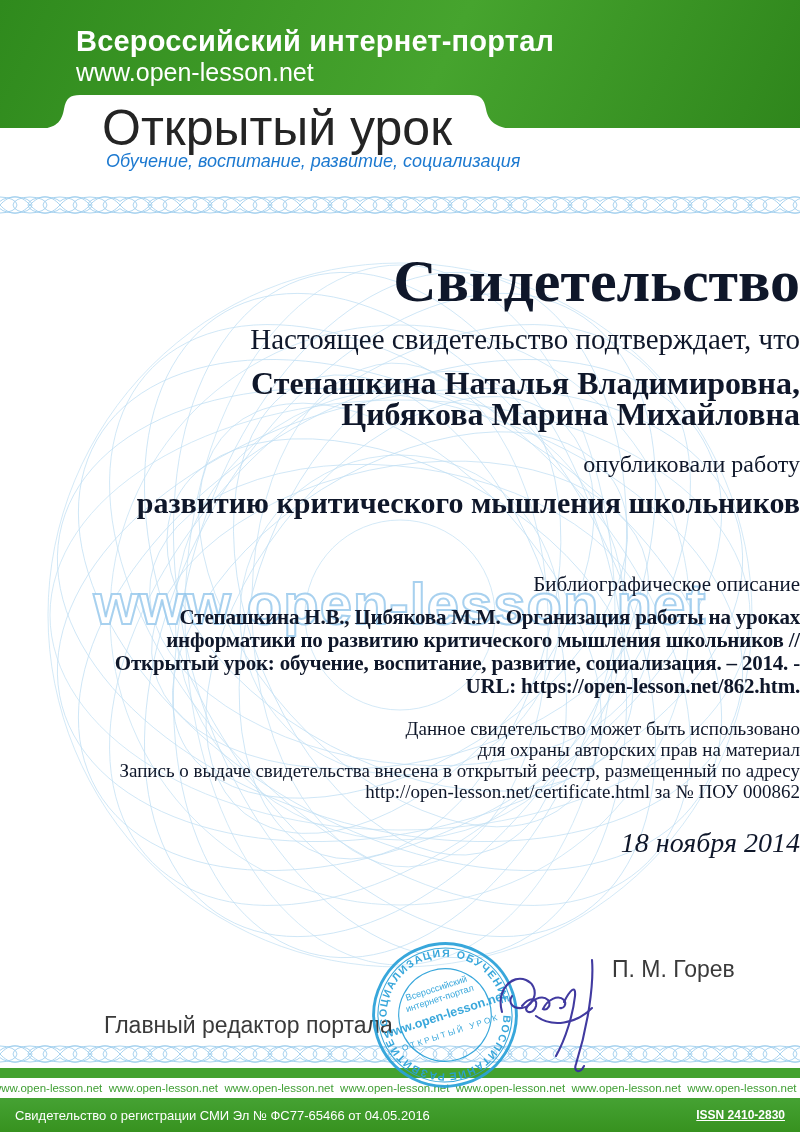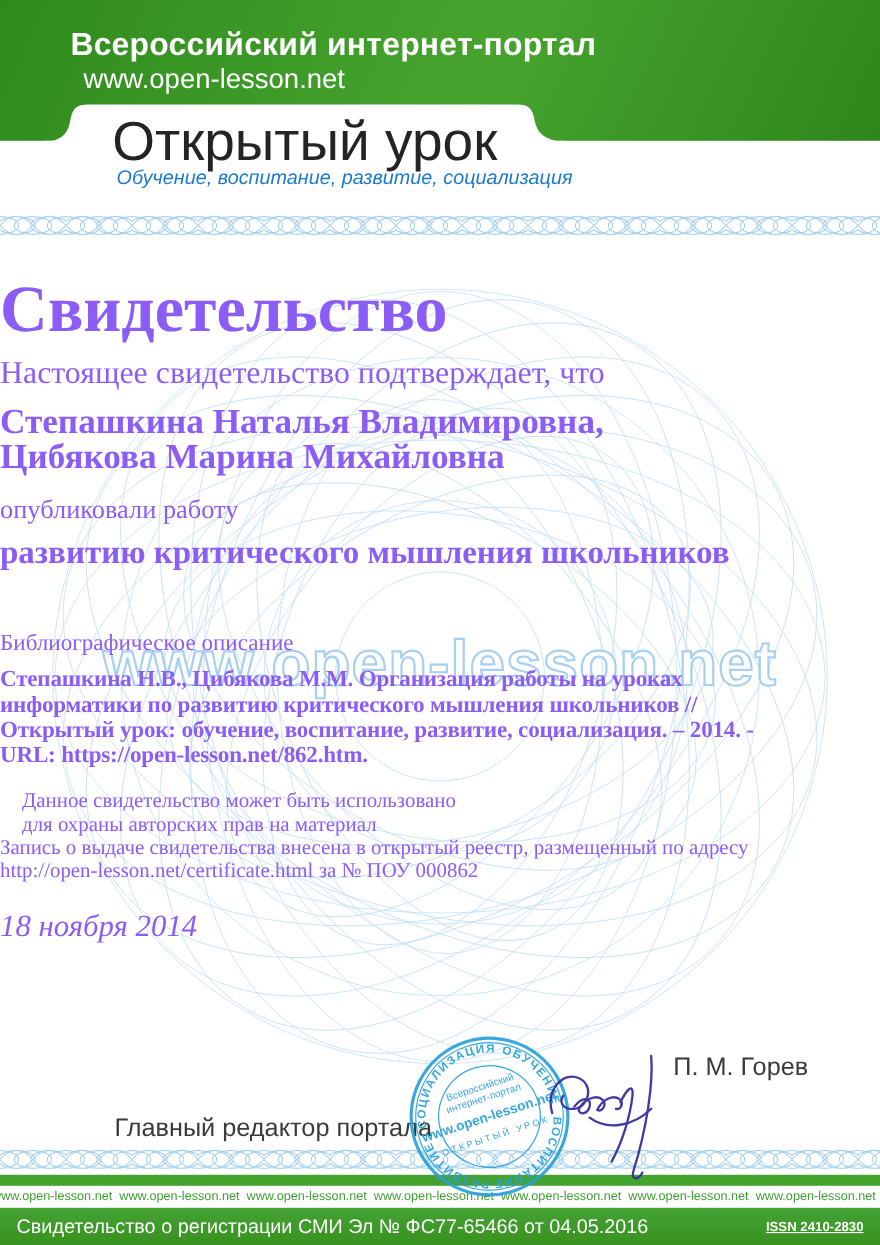--- a/index.html
+++ b/index.html
@@ -3,39 +3,39 @@
 <meta charset="utf-8">
 <style>
   html,body{margin:0;padding:0;background:#888;}
   #page{position:relative;width:800px;height:1132px;background:#ffffff;overflow:hidden;
         font-family:"Liberation Sans",sans-serif;margin:0 auto;}
   #page *{box-sizing:border-box;}
 
   
   .header{position:absolute;left:0;top:0;width:800px;height:128px;
           background:linear-gradient(115deg,#2f8a1d 0%,#3f9b28 35%,#46a42e 55%,#2f861c 100%);}
-  .brand-title{position:absolute;left:64px;top:25px;font-size:29px;font-weight:bold;color:#ffffff;letter-spacing:.2px;}
+  .brand-title{position:absolute;left:76px;top:25px;font-size:29px;font-weight:bold;color:#ffffff;letter-spacing:.2px;}
   .brand-url{position:absolute;left:76px;top:58px;font-size:25px;color:#ffffff;}
   .tab-svg{position:absolute;left:0;top:93px;width:800px;height:36px;display:block;}
 
   .banner-title{position:absolute;left:102px;top:99px;font-size:50px;color:#242424;letter-spacing:0;z-index:5;}
   .banner-subtitle{position:absolute;left:106px;top:151px;font-size:18px;font-style:italic;color:#1c79d0;z-index:5;}
 
   
   .band{position:absolute;left:0;width:800px;z-index:1;}
   .band-top{top:192px;height:26px;}
   .band-bottom{top:1041px;height:22px;}
   .rosette{position:absolute;left:20px;top:215px;width:760px;height:800px;z-index:1;}
   .watermark{position:absolute;left:0;top:570px;width:800px;text-align:center;z-index:2;
              font-size:58px;font-weight:bold;letter-spacing:1px;color:#ffffff;
              -webkit-text-stroke:2px rgba(146,198,235,.8);}
 
   
-  .ser{font-family:"Liberation Serif",serif;color:#8b5cf6;position:absolute;left:0;width:800px;
-       text-align:left;z-index:3;}
+  .ser{font-family:"Liberation Serif",serif;color:#0f172a;position:absolute;left:0;width:800px;
+       text-align:right;z-index:3;}
   .heading{top:245px;font-size:60px;font-weight:bold;line-height:72px;}
   .confirm{top:322px;font-size:29px;line-height:34px;}
   .recipients{top:368px;font-size:32px;font-weight:bold;line-height:31px;}
   .published{top:450px;font-size:24px;line-height:28px;}
   .work-title{top:486px;font-size:30px;font-weight:bold;line-height:34px;}
   .bib-label{top:572px;font-size:21px;line-height:24px;}
   .bib{top:606px;font-size:21px;font-weight:bold;line-height:23px;letter-spacing:-.2px;}
   .usage{top:718px;font-size:19px;line-height:21px;padding-left:20px;}
   .registry{top:760px;font-size:19px;line-height:21px;}
   .issue-date{top:827px;font-size:28px;font-style:italic;line-height:32px;}
@@ -47,21 +47,21 @@
   .signature{position:absolute;left:492px;top:950px;width:128px;height:132px;z-index:7;}
 
   
   .green-stripe{position:absolute;left:0;top:1068px;width:800px;height:10px;background:#44a22f;z-index:4;}
   .url-strip{position:absolute;left:0;top:1078px;width:800px;height:20px;line-height:20px;z-index:4;
              font-size:11.5px;color:#3f9e33;white-space:pre;overflow:hidden;margin:0;padding-left:0;
              text-indent:-7px;}
   .footer-bar{position:absolute;left:0;top:1098px;width:800px;height:34px;z-index:4;
               background:linear-gradient(#45a233,#37921f);display:flex;align-items:center;
               justify-content:space-between;padding:0 15px;color:#ffffff;}
-  .footer-reg{font-size:18px;}
+  .footer-reg{font-size:13px;}
   .footer-issn{font-size:12px;font-weight:bold;text-decoration:underline;}
 </style>
 </head>
 <body>
 
 <div id="page">
 
   <svg width="0" height="0" style="position:absolute" aria-hidden="true">
     <defs>
       <pattern id="chain" width="60" height="26" patternUnits="userSpaceOnUse">

